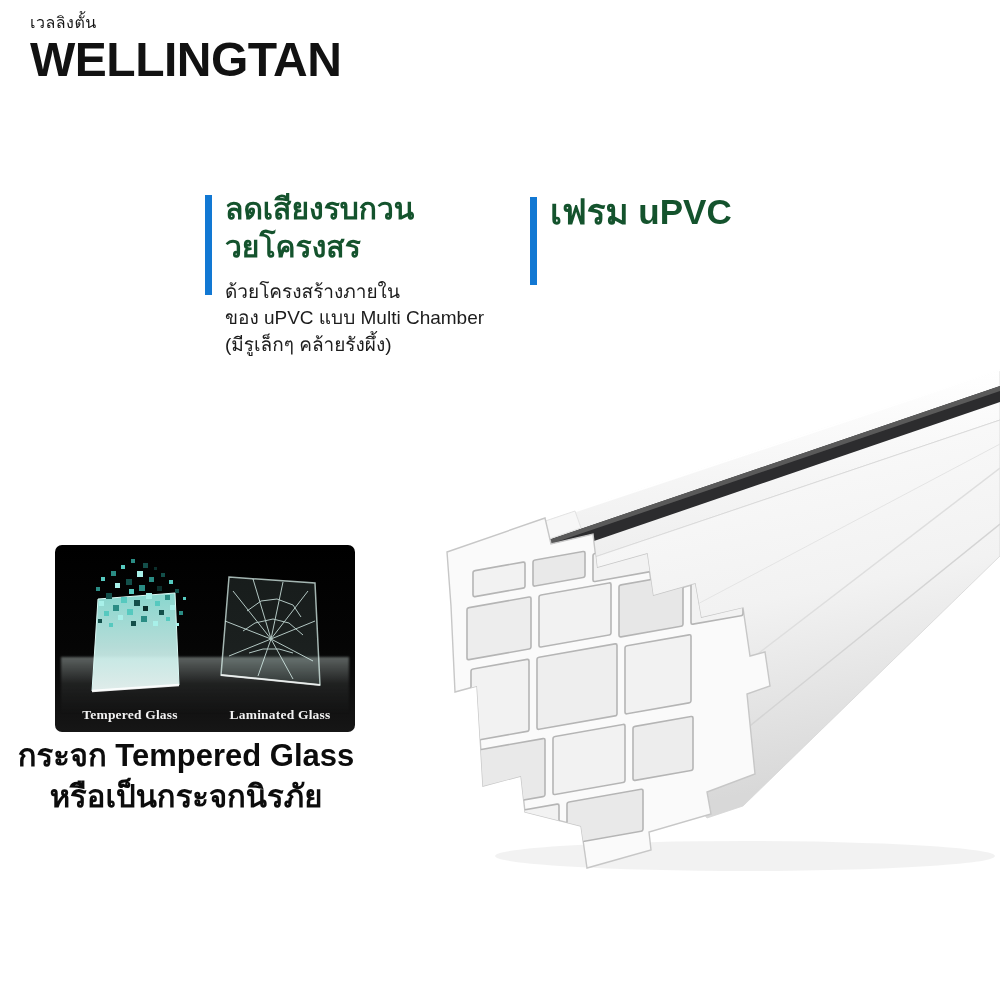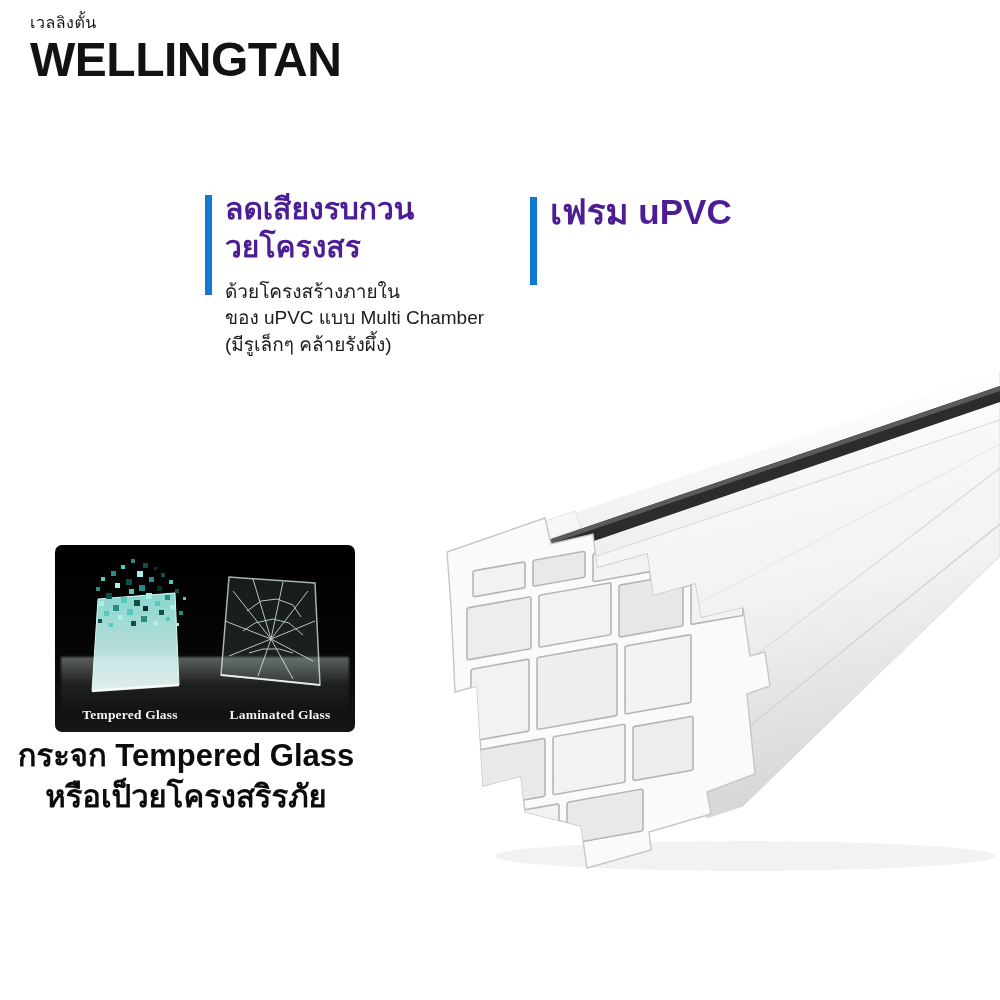--- a/index.html
+++ b/index.html
@@ -12,21 +12,21 @@
   .logo-thai{font-size:16px;color:#161616;text-align:left;padding-right:14px;letter-spacing:.5px;}
   .logo-en{font-size:48px;font-weight:800;letter-spacing:-.5px;color:#121212;line-height:1.05;}
   
   .feature{position:absolute;}
   .feature .bar{position:absolute;left:0;top:5px;width:7px;background:#1278d3;}
   .f1{left:205px;top:190px;width:320px;}
   .f1 .bar{height:100px;}
   .f2{left:530px;top:192px;width:420px;}
   .f2 .bar{height:88px;}
   .feature .content{padding-left:20px;}
-  .feature h2{margin:0;font-weight:800;color:#4c1d95;}
+  .feature h2{margin:0;font-weight:800;color:#14532d;}
   .f1 h2{font-size:30px;line-height:1.27;}
   .f2 h2{font-size:35px;line-height:1.15;}
   .feature h2 span{display:block;}
   .feature p{margin:0;color:#1c1c1c;}
   .f1 p{margin-top:13px;font-size:19px;line-height:1.38;}
   .f2 p{margin-top:9px;font-size:20px;line-height:1.35;}
   .feature p span{display:block;}
   
   .glass-box{
     position:absolute;left:55px;top:545px;width:300px;height:187px;margin:0;
@@ -166,21 +166,21 @@
     </svg>
 
     <figcaption class="glass-labels">
       <span>Tempered Glass</span>
       <span>Laminated Glass</span>
     </figcaption>
   </figure>
 
   <div class="caption">
     <span>กระจก Tempered Glass</span>
-    <span>หรือเป็วยโครงสริรภัย</span>
+    <span>หรือเป็นกระจกนิรภัย</span>
   </div>
 
   <figure class="render">
     <svg viewBox="0 0 575 522" aria-hidden="true">
       <defs>
         <linearGradient id="gTop" x1="0" y1="0" x2="0" y2="1">
           <stop offset="0" stop-color="#ffffff"></stop>
             <stop offset="1" stop-color="#ececec"></stop>
         </linearGradient>
         <linearGradient id="gSide" x1="0" y1="0" x2="0.25" y2="1">

